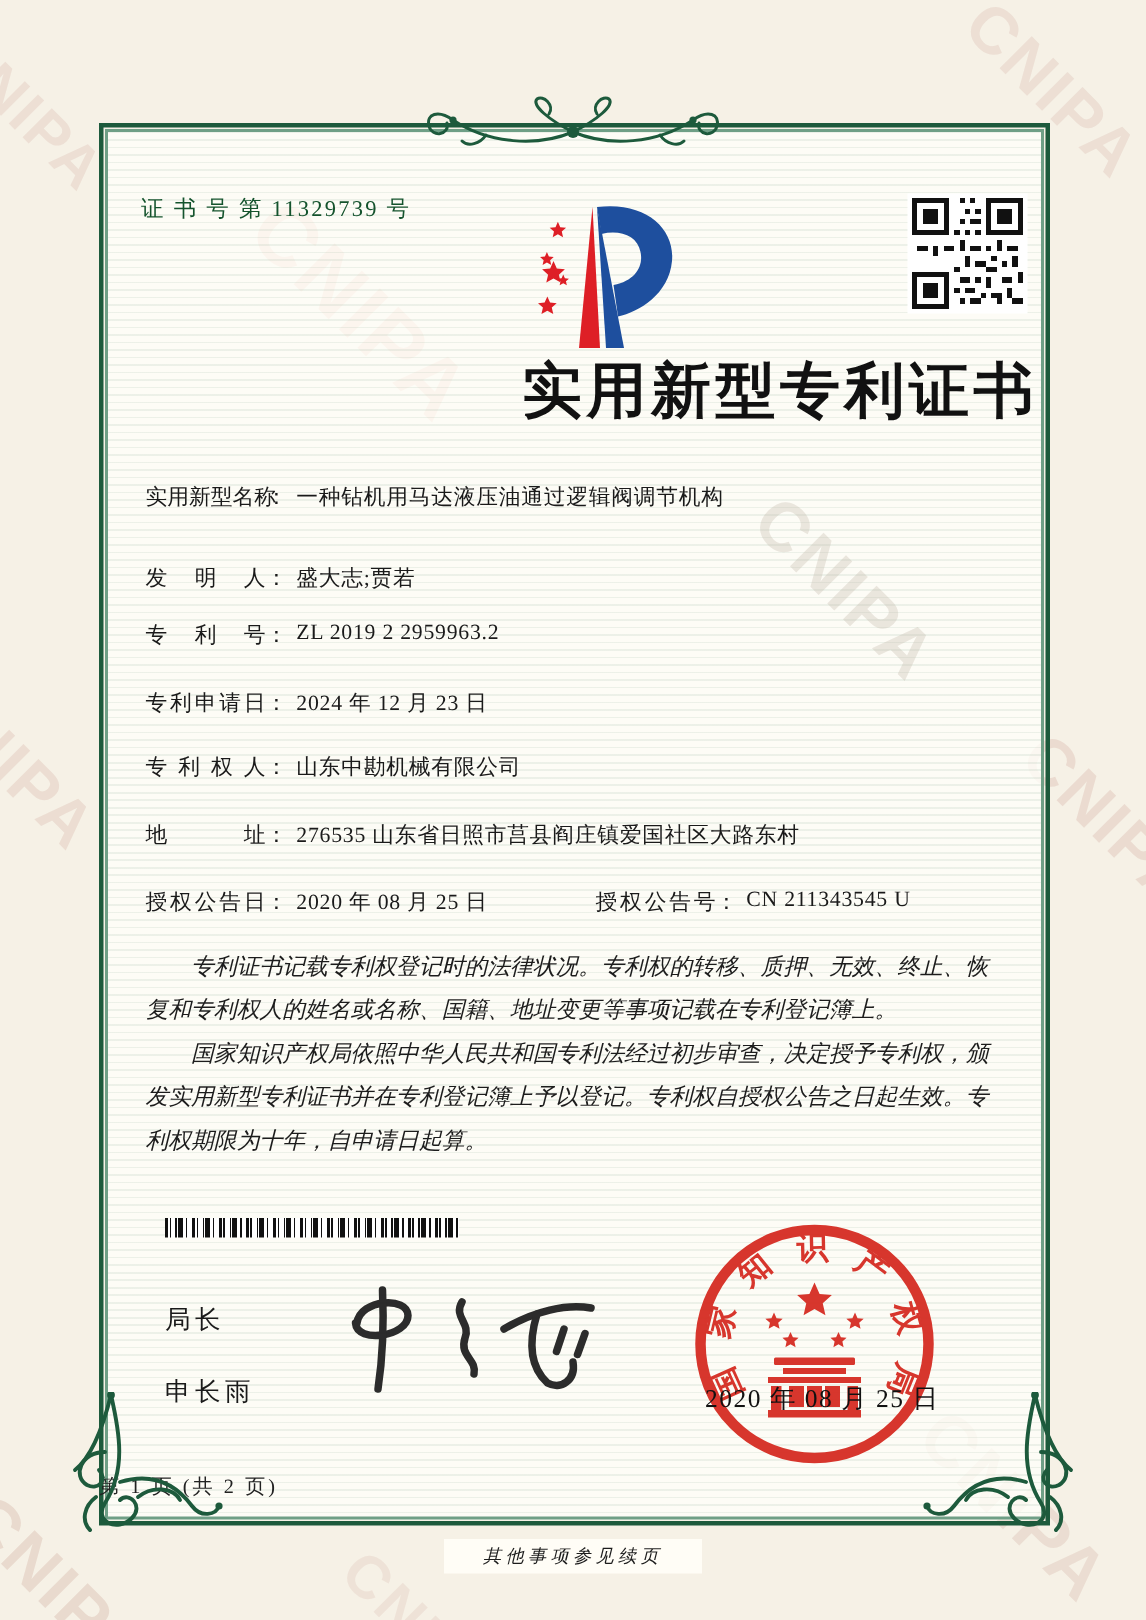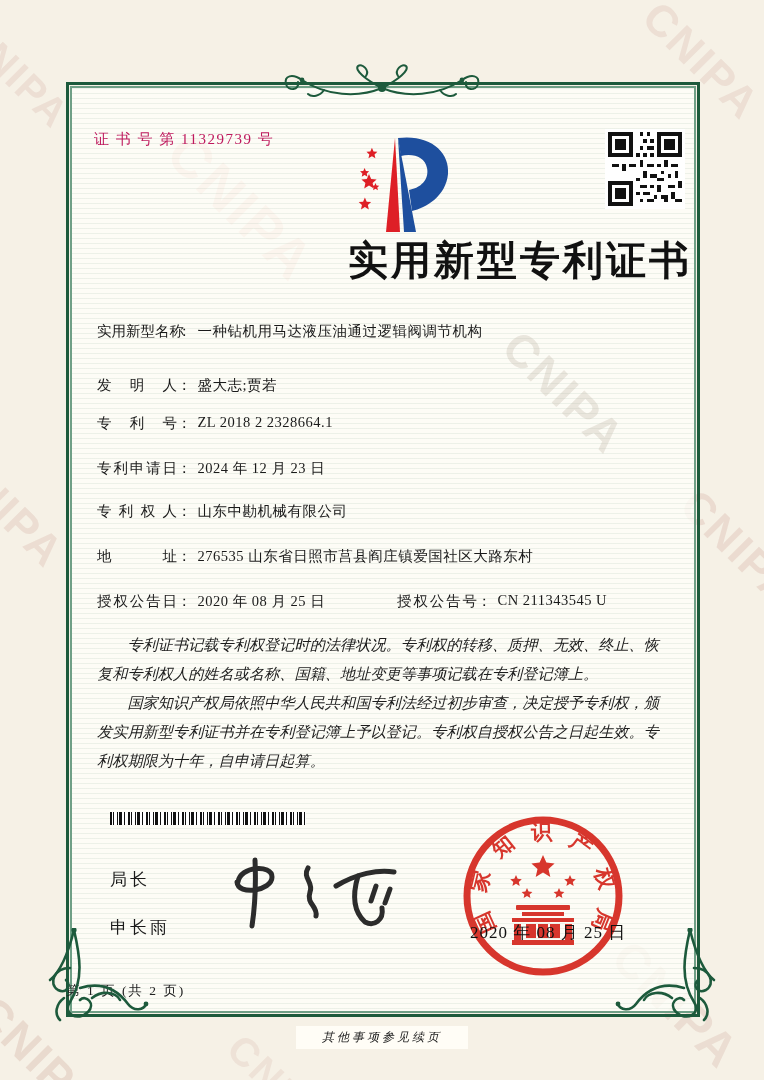--- a/index.html
+++ b/index.html
@@ -18,21 +18,21 @@
     position:absolute;left:66px;top:82px;width:626px;height:927px;
     border:3px solid #1d5a3c;padding:1px;z-index:2;
   }
   .frame-inner{
     width:100%;height:100%;border:2px solid #6f9f86;box-sizing:border-box;
     background:
       repeating-linear-gradient(to bottom, rgba(90,140,110,0.10) 0 1px, rgba(0,0,0,0) 1px 5px),
       rgba(255,255,250,0.78);
   }
   .abs{position:absolute;z-index:3;}
-  .cert-no{left:94px;top:130px;font-size:15px;letter-spacing:1.5px;color:#be185d;}
+  .cert-no{left:94px;top:130px;font-size:15px;letter-spacing:1.5px;color:#14532d;}
   .title{left:66px;top:233px;width:626px;text-align:right;font-size:40px;font-weight:bold;
          letter-spacing:3px;color:#111;}
   .row{left:97px;height:20px;font-size:14.5px;color:#1a1a1a;white-space:nowrap;}
   .flabel{display:inline-block;width:80px;text-align:justify;text-align-last:justify;vertical-align:top;}
   .colon{display:inline-block;vertical-align:top;}
   .fvalue{display:inline-block;margin-left:6px;vertical-align:top;letter-spacing:0.5px;text-align:right;}
   .row2{position:absolute;left:300px;top:0;white-space:nowrap;}
   .paras{left:97px;top:630px;width:567px;font-size:15.2px;line-height:29px;
          font-style:italic;color:#1c1c1c;}
   .paras p{margin:0;text-indent:2em;}
@@ -153,21 +153,21 @@
 
 <div class="abs title">实用新型专利证书</div>
 
 <div class="abs row" style="top:322px">
   <span class="flabel">实用新型名称</span><span class="colon">：</span><span class="fvalue">一种钻机用马达液压油通过逻辑阀调节机构</span>
 </div>
 <div class="abs row" style="top:376px">
   <span class="flabel">发明人</span><span class="colon">：</span><span class="fvalue">盛大志;贾若</span>
 </div>
 <div class="abs row" style="top:414px">
-  <span class="flabel">专利号</span><span class="colon">：</span><span class="fvalue">ZL 2018 2 2328664.1</span>
+  <span class="flabel">专利号</span><span class="colon">：</span><span class="fvalue">ZL 2019 2 2959963.2</span>
 </div>
 <div class="abs row" style="top:459px">
   <span class="flabel">专利申请日</span><span class="colon">：</span><span class="fvalue">2024 年 12 月 23 日</span>
 </div>
 <div class="abs row" style="top:502px">
   <span class="flabel">专利权人</span><span class="colon">：</span><span class="fvalue">山东中勘机械有限公司</span>
 </div>
 <div class="abs row" style="top:547px">
   <span class="flabel">地址</span><span class="colon">：</span><span class="fvalue">276535 山东省日照市莒县阎庄镇爱国社区大路东村</span>
 </div>

